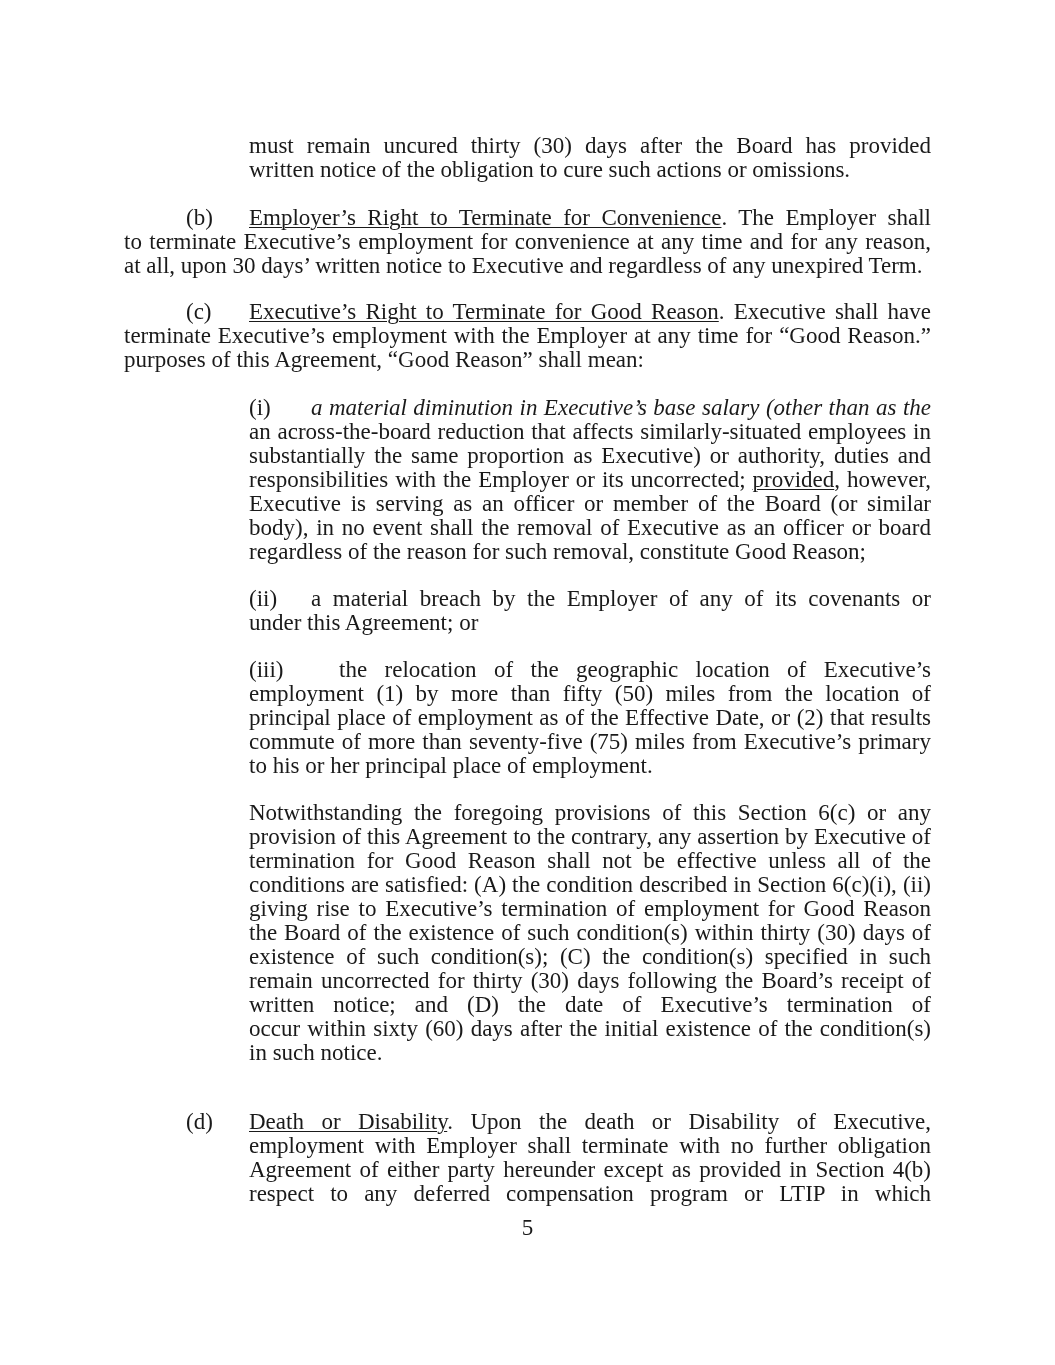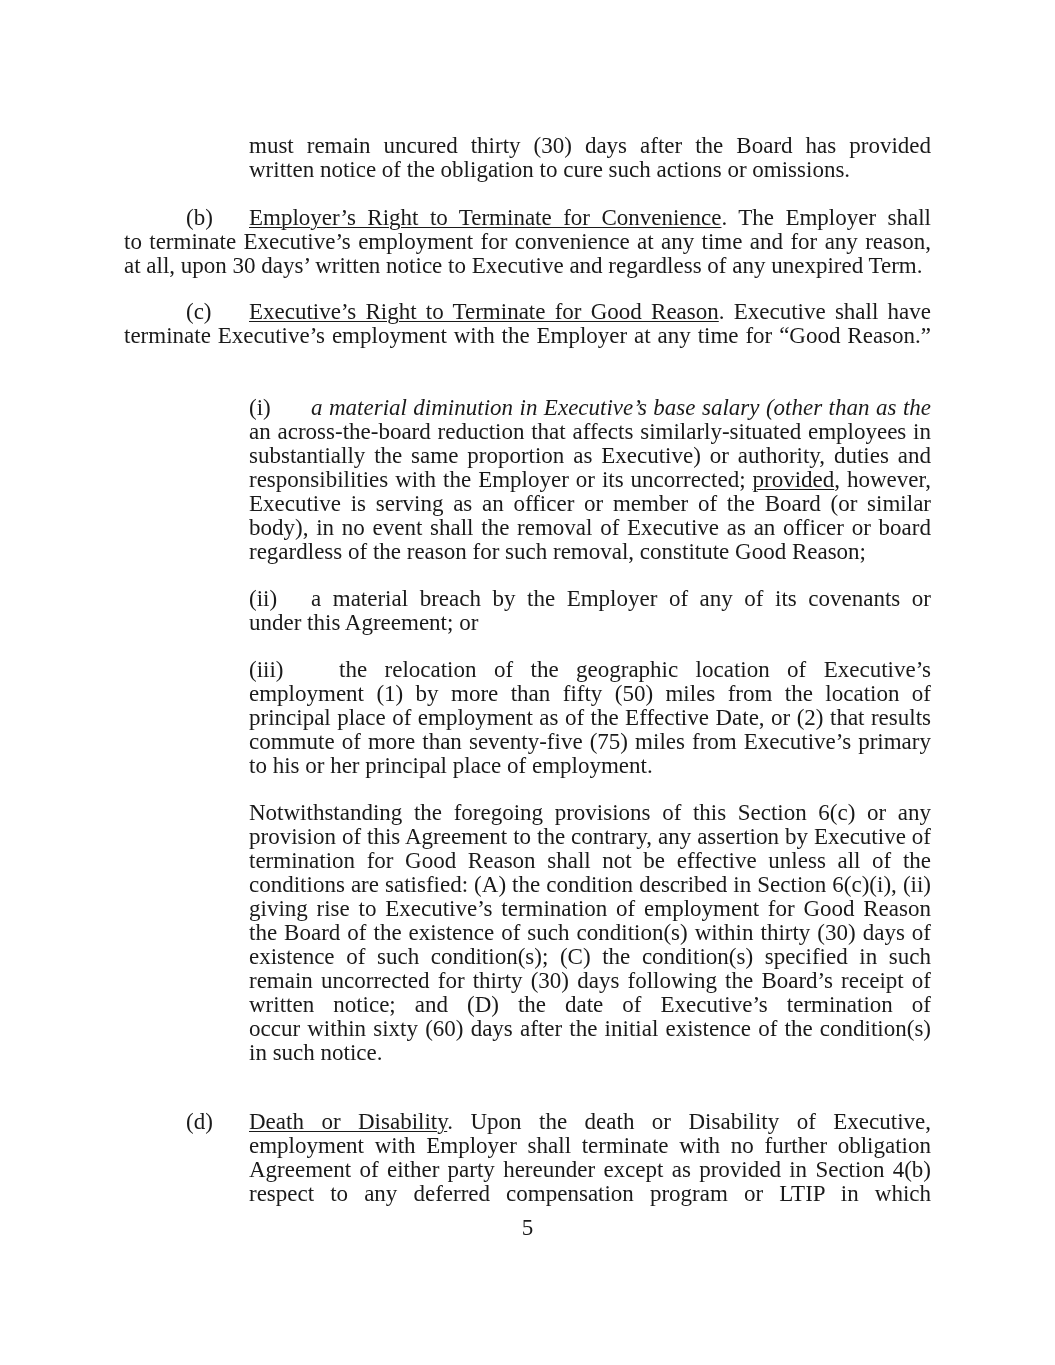--- a/index.html
+++ b/index.html
@@ -31,20 +31,21 @@
   <div class="para" style="left:124px; top:206px; width:807px;">
     <span class="line just" style="margin-left:125px;"><span class="u">Employer’s Right to Terminate for Convenience</span><span>. The Employer shall have the right</span></span>
     <span class="line just">to terminate Executive’s employment for convenience at any time and for any reason, or no reason</span>
     <span class="line left">at all, upon 30 days’ written notice to Executive and regardless of any unexpired Term.</span>
   </div>
 
   <span class="label" style="left:186px; top:300px;">(c)</span>
   <div class="para" style="left:124px; top:300px; width:807px;">
     <span class="line just" style="margin-left:125px;"><span class="u">Executive’s Right to Terminate for Good Reason</span><span>. Executive shall have the right to</span></span>
     <span class="line just">terminate Executive’s employment with the Employer at any time for “Good Reason.”   For</span>
+    <span class="line left">purposes of this Agreement, “Good Reason” shall mean:</span>
   </div>
 
   <div class="para" style="left:249px; top:396px; width:682px;">
     <span class="label" style="left:0; top:0;">(i)</span>
     <span class="line just" style="margin-left:62px;font-style:italic;">a material diminution in Executive’s base salary (other than as the result of</span>
     <span class="line just">an across-the-board reduction that affects similarly-situated employees in</span>
     <span class="line just">substantially the same proportion as Executive) or authority, duties and</span>
     <span class="line just"><span>responsibilities with the Employer or its uncorrected; </span><span class="u">provided</span><span>, however, that if</span></span>
     <span class="line just">Executive is serving as an officer or member of the Board (or similar governing</span>
     <span class="line just">body), in no event shall the removal of Executive as an officer or board further,</span>

